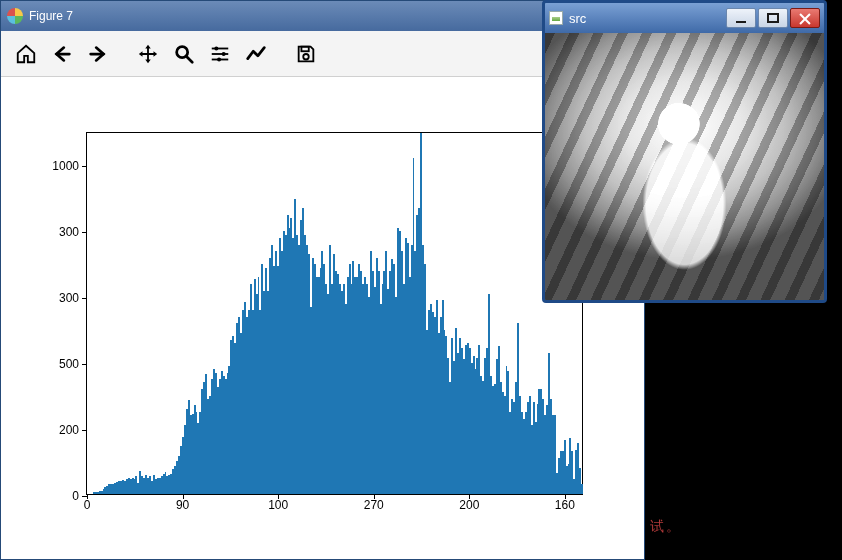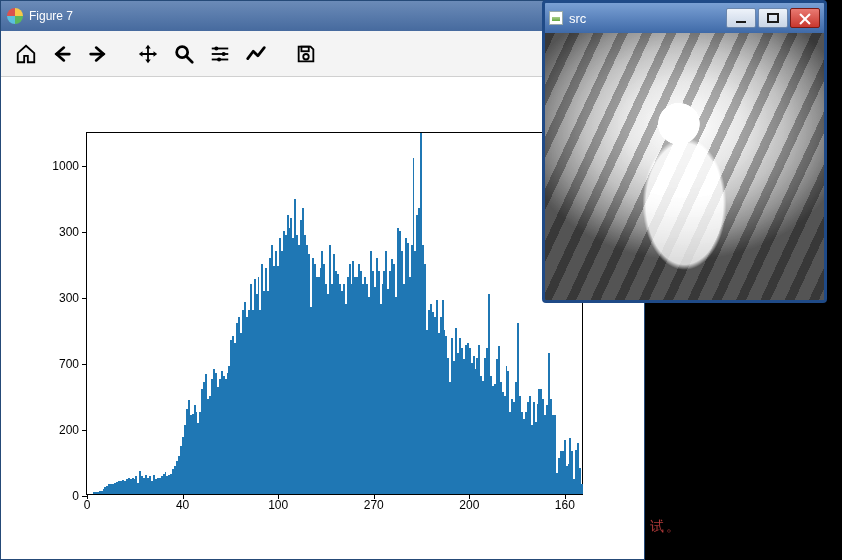--- a/index.html
+++ b/index.html
@@ -494,33 +494,33 @@
           <div class="bar" style="height: 12.2727%;"></div>
           <div class="bar" style="height: 14.0909%;"></div>
           <div class="bar" style="height: 7.27273%;"></div>
           <div class="bar" style="height: 2.72727%;"></div>
         </div>
       <div id="yticks" style="position: absolute; left: 0px; top: 0px; width: 100%; height: 100%;">
           <div class="ytick" style="top: 363px; left: -50px; right: auto; width: 42px;">0</div>
           <div class="tickmark-y" style="top: 363px;"></div>
           <div class="ytick" style="top: 297px; left: -50px; right: auto; width: 42px;">200</div>
           <div class="tickmark-y" style="top: 297px;"></div>
-          <div class="ytick" style="top: 231px; left: -50px; right: auto; width: 42px;">700</div>
+          <div class="ytick" style="top: 231px; left: -50px; right: auto; width: 42px;">500</div>
           <div class="tickmark-y" style="top: 231px;"></div>
           <div class="ytick" style="top: 165px; left: -50px; right: auto; width: 42px;">300</div>
           <div class="tickmark-y" style="top: 165px;"></div>
           <div class="ytick" style="top: 99px; left: -50px; right: auto; width: 42px;">300</div>
           <div class="tickmark-y" style="top: 99px;"></div>
           <div class="ytick" style="top: 33px; left: -50px; right: auto; width: 42px;">1000</div>
           <div class="tickmark-y" style="top: 33px;"></div>
         </div>
       <div id="xticks" style="position: absolute; left: 0px; bottom: 0px; width: 100%; height: 0px;">
           <div class="xtick" style="left: 0px;">0</div>
           <div class="tickmark-x" style="left: 0px;"></div>
-          <div class="xtick" style="left: 95.5769px;">40</div>
+          <div class="xtick" style="left: 95.5769px;">90</div>
           <div class="tickmark-x" style="left: 95.5769px;"></div>
           <div class="xtick" style="left: 191.154px;">100</div>
           <div class="tickmark-x" style="left: 191.154px;"></div>
           <div class="xtick" style="left: 286.731px;">270</div>
           <div class="tickmark-x" style="left: 286.731px;"></div>
           <div class="xtick" style="left: 382.308px;">200</div>
           <div class="tickmark-x" style="left: 382.308px;"></div>
           <div class="xtick" style="left: 477.885px;">160</div>
           <div class="tickmark-x" style="left: 477.885px;"></div>
         </div>

